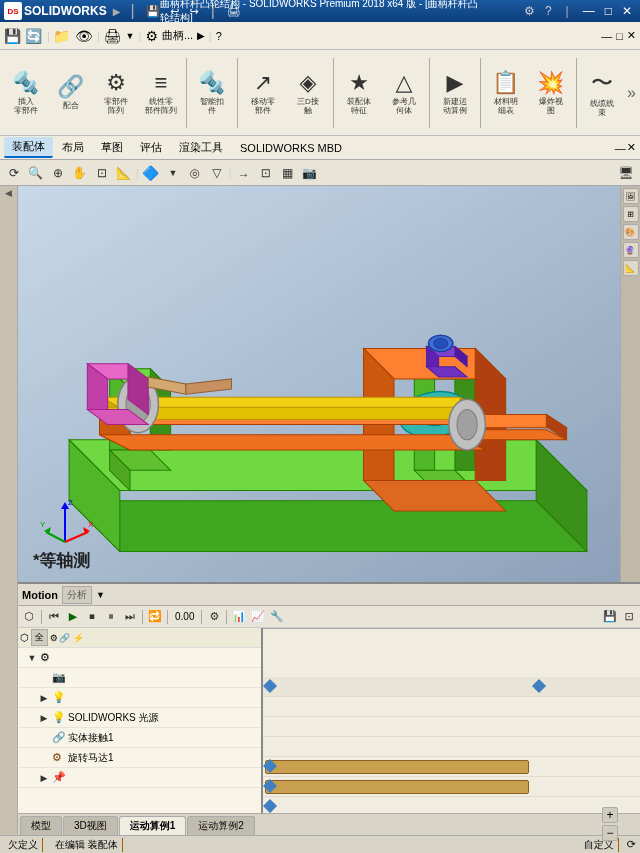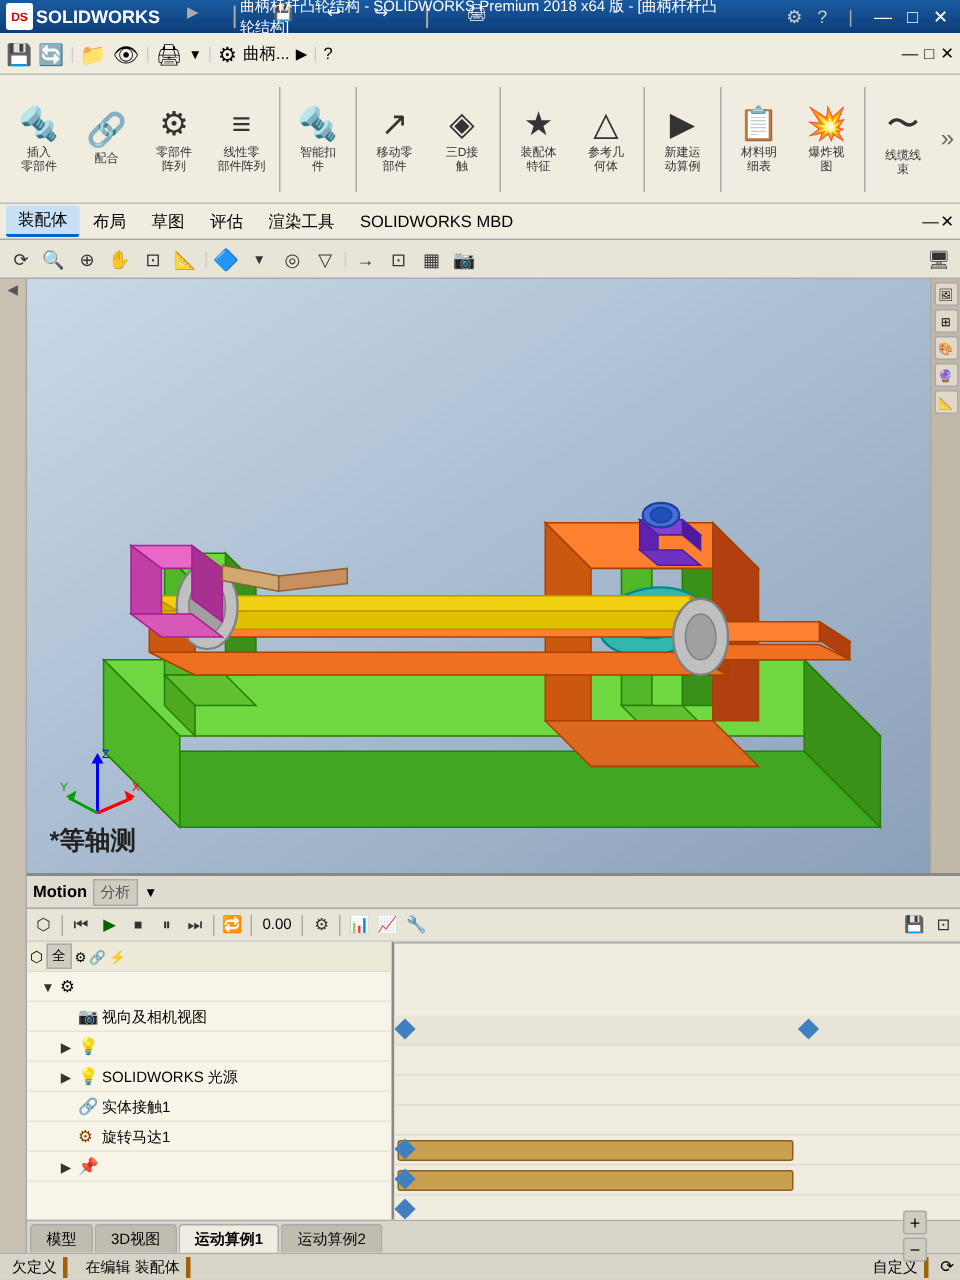--- a/index.html
+++ b/index.html
@@ -1,20 +1,20 @@
 <!DOCTYPE html>
 <html><head>
   <meta charset="utf-8">
   <style>
     * { margin: 0; padding: 0; box-sizing: border-box; }
     body { width: 640px; height: 853px; overflow: hidden; background: #d4d0c8; font-family: 'Microsoft YaHei', SimSun, sans-serif; font-size: 11px; color: #000; }
 
     
     #titlebar { width: 100%; height: 22px; background: linear-gradient(to bottom, #1a5aa0, #0d3d7a); display: flex; align-items: center; justify-content: space-between; padding: 0 4px; }
-    #titlebar-left { display: flex; gap: 18px; }
+    #titlebar-left { display: flex; align-items: center; gap: 6px; }
     #titlebar-logo { color: #fff; font-weight: bold; font-size: 13px; display: flex; align-items: center; gap: 2px; }
     #titlebar-logo .sw-icon { width: 18px; height: 18px; background: #fff; border-radius: 2px; display: flex; align-items: center; justify-content: center; color: #d00; font-size: 8px; font-weight: bold; }
     #titlebar-controls { display: flex; gap: 2px; }
     #titlebar-controls span { color: #fff; font-size: 12px; cursor: pointer; padding: 0 4px; }
 
     .toolbar-btn { display: flex; flex-direction: column; align-items: center; justify-content: center; width: 44px; height: 80px; font-size: 9px; color: #333; cursor: pointer; border: 1px solid transparent; border-radius: 2px; text-align: center; padding: 2px; }
     .toolbar-icon { font-size: 22px; margin-bottom: 2px; }
     .toolbar-label { font-size: 8px; line-height: 1.1; text-align: center; word-break: break-all; }
 
     .toolbar-sep { width: 1px; height: 70px; background: #aaa; margin: 0 2px; }
@@ -66,21 +66,21 @@
     .timeline-bar { position: absolute; top: 3px; height: 14px; background: #c8a050; border: 1px solid #8a6020; border-radius: 2px; }
     .timeline-diamond { position: absolute; top: 4px; width: 10px; height: 10px; background: #4080c0; transform: rotate(45deg); cursor: pointer; }
 
     
     #bottom-tabs { display: flex; align-items: flex-end; height: 22px; background: #d8d4c8; border-top: 1px solid #aaa; padding: 0 2px; gap: 1px; }
     .bottom-tab { padding: 2px 10px; background: #c0bcb0; border: 1px solid #aaa; border-bottom: none; border-radius: 3px 3px 0 0; cursor: pointer; font-size: 10px; color: #000; }
     .bottom-tab.active { background: #f0ece0; font-weight: bold; }
 
     
     #statusbar { display: flex; align-items: center; height: 18px; background: #d8d4c8; border-top: 1px solid #aaa; padding: 0 4px; gap: 8px; font-size: 10px; color: #000; }
-    .status-item { padding: 0 4px; border-right: 3px solid #a16207; }
+    .status-item { padding: 0 4px; border-right: 1px solid #a16207; }
 
     
     .hscroll { height: 12px; background: #d0ccc0; border-top: 1px solid #aaa; display: flex; align-items: center; position: relative; }
     .hscroll-thumb { position: absolute; left: 40%; width: 20%; height: 8px; background: #a8a090; border-radius: 4px; cursor: pointer; }
     .hscroll-btn { width: 12px; height: 12px; background: #c0bca8; border: 1px solid #aaa; display: flex; align-items: center; justify-content: center; font-size: 8px; cursor: pointer; }
 
     
     #model-svg { position: absolute; top: 0; left: 0; width: 100%; height: 100%; }
   </style>
 </head>
@@ -425,21 +425,20 @@
             <span style="font-size:9px;cursor:pointer;margin-left:2px;">⚡</span>
           </div>
 
           <div class="tree-item">
             <span class="tree-expand">▼</span>
             <span class="tree-icon">⚙</span>
           </div>
           <div class="tree-item" style="padding-left:20px;">
             <span class="tree-expand" style="color:transparent;">▶</span>
             <span class="tree-icon">📷</span>
-            <span class="tree-text">视向及相机视图</span>
           </div>
           <div class="tree-item" style="padding-left:20px;">
             <span class="tree-expand">▶</span>
             <span class="tree-icon">💡</span>
           </div>
           <div class="tree-item" style="padding-left:20px;">
             <span class="tree-expand">▶</span>
             <span class="tree-icon">💡</span>
             <span class="tree-text">SOLIDWORKS 光源</span>
           </div>

